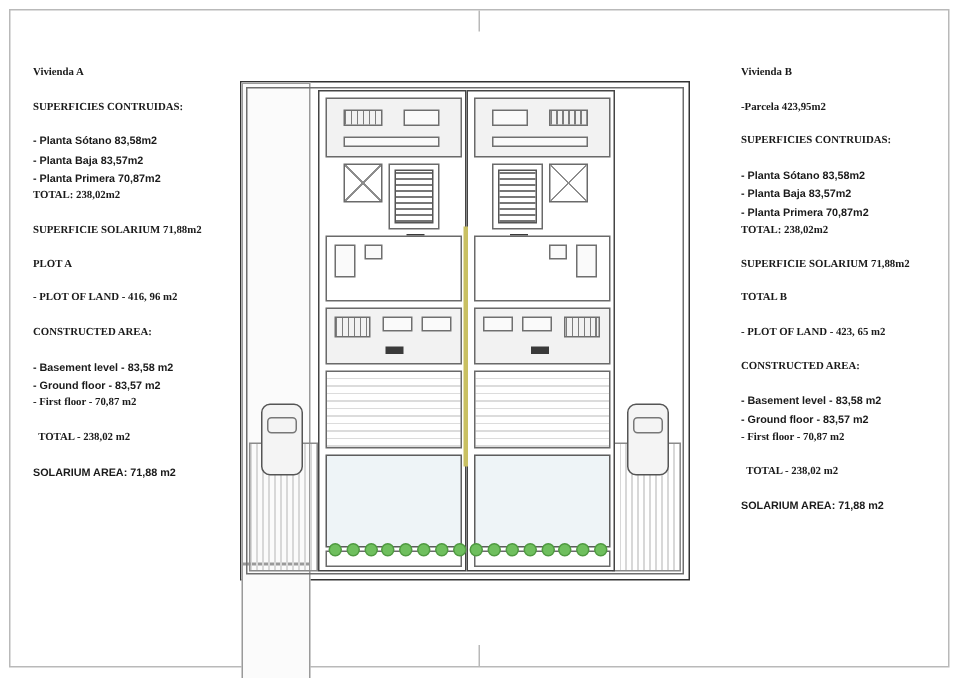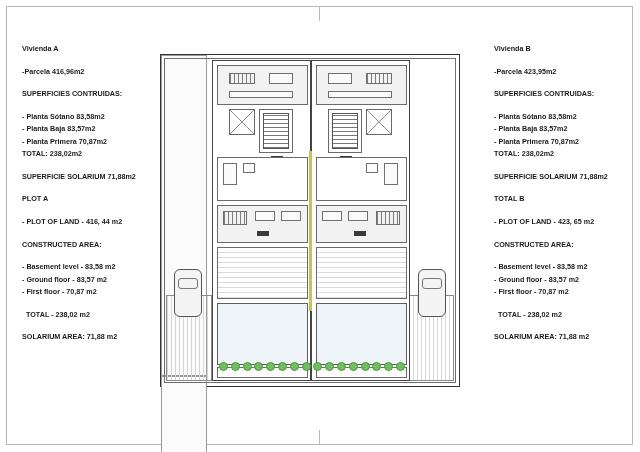--- a/index.html
+++ b/index.html
@@ -42,21 +42,21 @@
     color: #1a1a1a;
   }
   .textcol.left { left: 22px; }
   .textcol.right { left: 466px; margin-left: 28px; }
   .textcol .line {
     margin: 0 0 7.5px 0;
     white-space: pre;
     font-weight: bold;
   }
   .textcol .line.tight { margin-bottom: 2.5px; }
-  .textcol .line.gap { margin-bottom: 13px; }
+  .textcol .line.gap { margin-bottom: 13px; font-family: Liberation Serif, serif; }
 
   
   .plan {
     position: absolute;
     left: 160px;
     top: 54px;
     width: 300px;
     height: 333px;
     background: #ffffff;
     border: 1px solid #333;
@@ -182,29 +182,28 @@
 <body>
 
 <div id="page">
 
   <div class="frame"></div>
   <div class="tick" style="left:319px; top:7px; height:14px;"></div>
   <div class="tick" style="left:319px; top:430px; height:14px;"></div>
 
   <div class="textcol left">
     <div class="line gap">Vivienda A</div>
-    <div class="line gap">-Parcela 416,96m2</div>
     <div class="line gap">SUPERFICIES CONTRUIDAS:</div>
     <div class="line tight">- Planta Sótano 83,58m2</div>
     <div class="line tight">- Planta Baja 83,57m2</div>
     <div class="line tight"><span class="underline">- Planta Primera 70,87m2</span></div>
     <div class="line gap">TOTAL: 238,02m2</div>
     <div class="line gap">SUPERFICIE SOLARIUM 71,88m2</div>
     <div class="line gap">PLOT A</div>
-    <div class="line gap">- PLOT OF LAND - 416, 44 m2</div>
+    <div class="line gap">- PLOT OF LAND - 416, 96 m2</div>
     <div class="line gap">CONSTRUCTED AREA:</div>
     <div class="line tight">- Basement level - 83,58 m2</div>
     <div class="line tight">- Ground floor - 83,57 m2</div>
     <div class="line gap">- First floor - 70,87 m2</div>
     <div class="line gap">  TOTAL - 238,02 m2</div>
     <div class="line">SOLARIUM AREA: 71,88 m2</div>
   </div>
 
   <div class="textcol right">
     <div class="line gap">Vivienda B</div>

